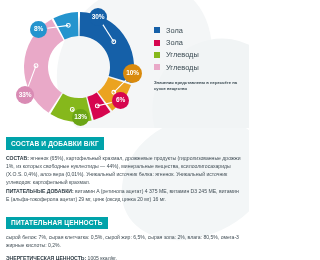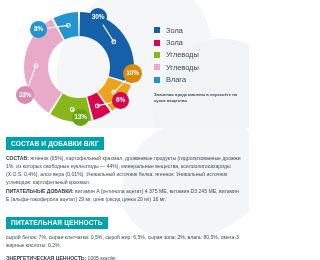--- a/index.html
+++ b/index.html
@@ -208,24 +208,20 @@
         <span class="legend-label">Зола</span>
       </div>
       <div class="legend-row">
         <span class="legend-swatch" style="background:#86b81c"></span>
         <span class="legend-label">Углеводы</span>
       </div>
       <div class="legend-row">
         <span class="legend-swatch" style="background:#e9a9c8"></span>
         <span class="legend-label">Углеводы</span>
       </div>
-      <div class="legend-row">
-        <span class="legend-swatch" style="background:#2494ce"></span>
-        <span class="legend-label">Влага</span>
-      </div>
       <div class="legend-note">Значения представлены в пересчёте на сухое вещество</div>
     </div>
   </div>
 
   <div class="panel">
     <div class="panel-swoosh"></div>
     <div class="panel-inner">
 
       <div class="section-head">СОСТАВ И ДОБАВКИ В/КГ</div>
 

